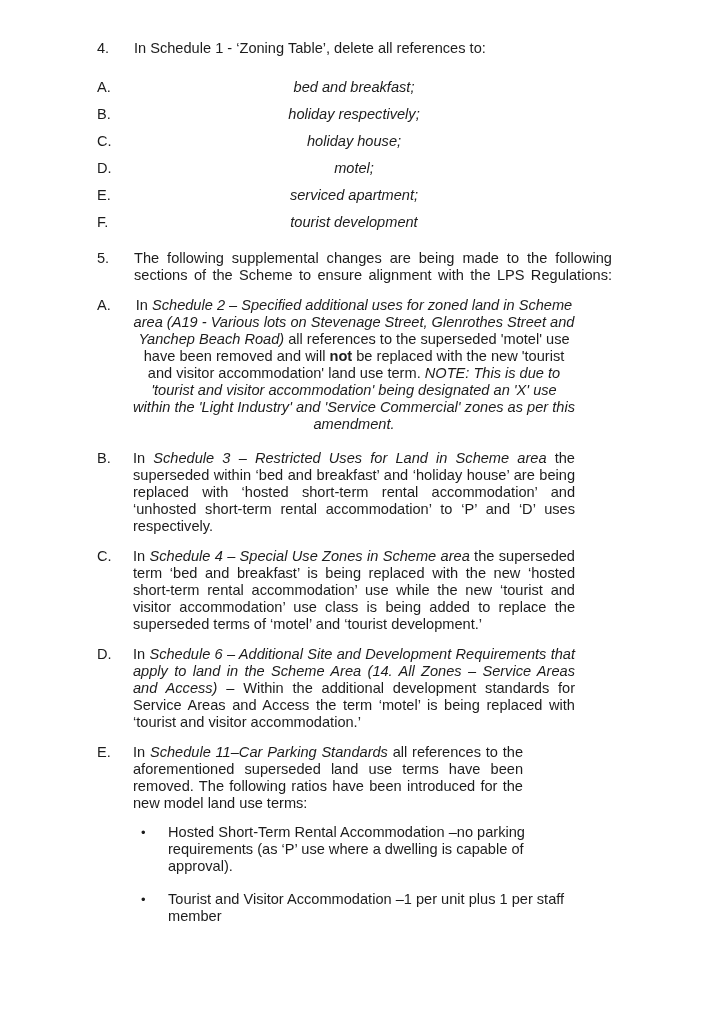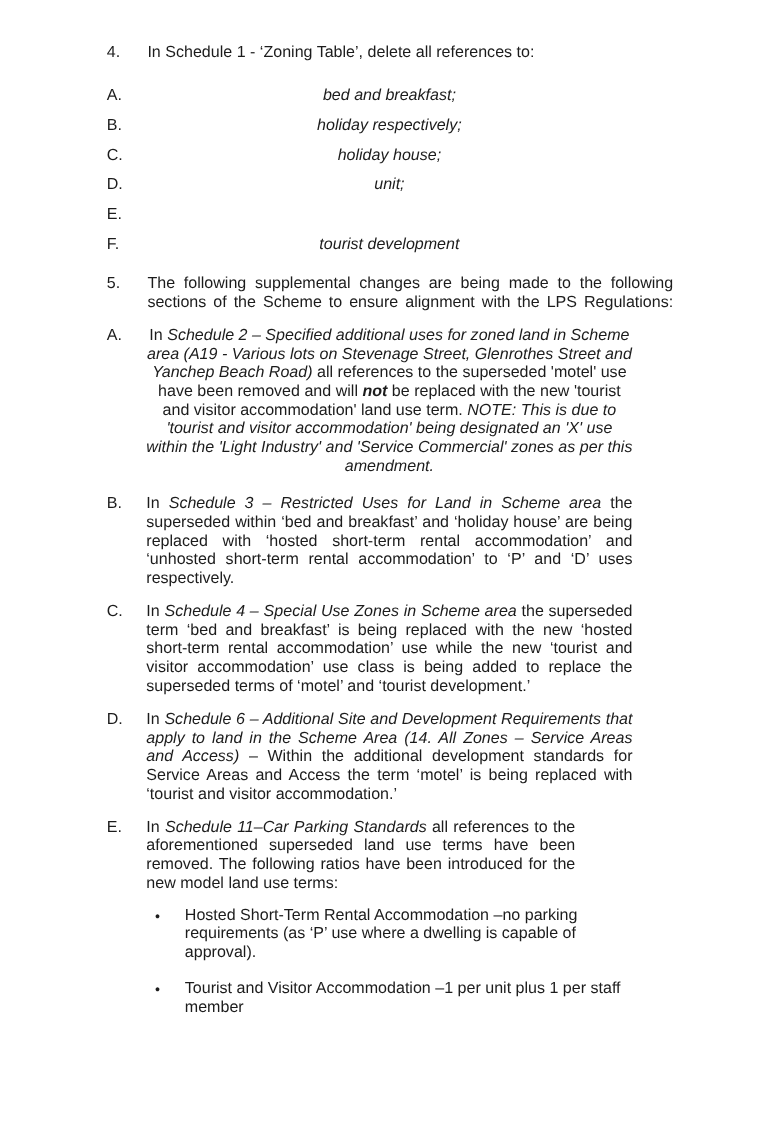--- a/index.html
+++ b/index.html
@@ -35,21 +35,21 @@
   .w442 { width: 442px; text-align: center; }
   .w390 { width: 390px; }
   .just { text-align: justify; }
   .just-last { text-align: justify; text-align-last: justify; }
   .sub4 { margin-top: 10px; }
   .sub4-first { margin-top: 22px; }
   .item-5 { margin-top: 19px; }
   .para { margin-top: 13px; }
   .para-b { margin-top: 17px; }
   .seg-italic { font-style: italic; }
-  .seg-bold { font-weight: bold; font-style: italic; }
+  .seg-bold { font-weight: bold; }
   .seg-normal { font-style: normal; font-weight: normal; }
   .italic-item { font-style: italic; }
   .bullet-row { display: flex; align-items: flex-start; }
   .bullet-1 { margin-top: 12px; }
   .bullet-2 { margin-top: 16px; }
   .bullet-marker {
     flex: 0 0 35px;
     width: 35px;
     box-sizing: border-box;
     padding-left: 8px;
@@ -75,24 +75,25 @@
     <div class="row sub4">
       <span class="letter">B.</span>
       <div class="w442 italic-item"><span class="seg-italic">holiday respectively;</span></div>
     </div>
     <div class="row sub4">
       <span class="letter">C.</span>
       <div class="w442 italic-item"><span class="seg-italic">holiday house;</span></div>
     </div>
     <div class="row sub4">
       <span class="letter">D.</span>
-      <div class="w442 italic-item"><span class="seg-italic">unit;</span></div>
+      <div class="w442 italic-item"><span class="seg-italic">motel;</span></div>
     </div>
     <div class="row sub4">
       <span class="letter">E.</span>
+      <div class="w442 italic-item"><span class="seg-italic">serviced apartment;</span></div>
     </div>
     <div class="row sub4">
       <span class="letter">F.</span>
       <div class="w442 italic-item"><span class="seg-italic">tourist development</span></div>
     </div>
   </section>
 
   <section class="item-5">
     <div class="row">
       <span class="num">5.</span>

